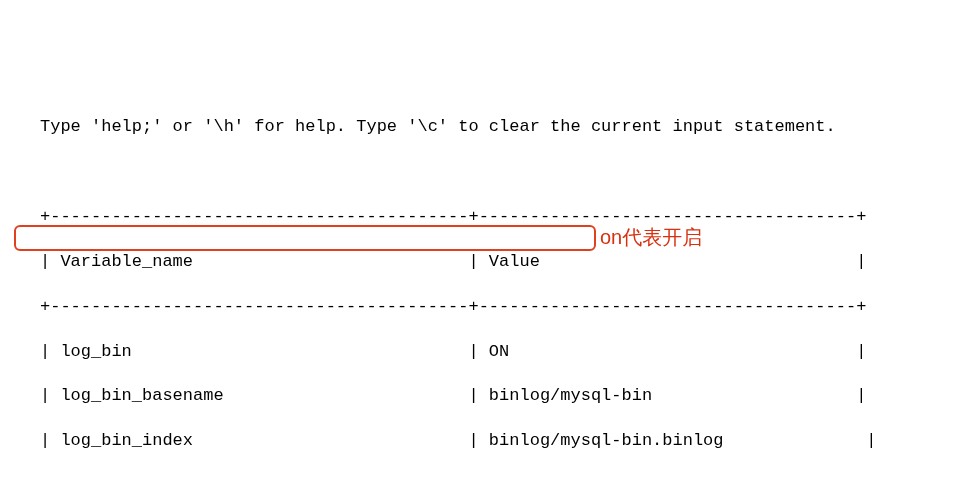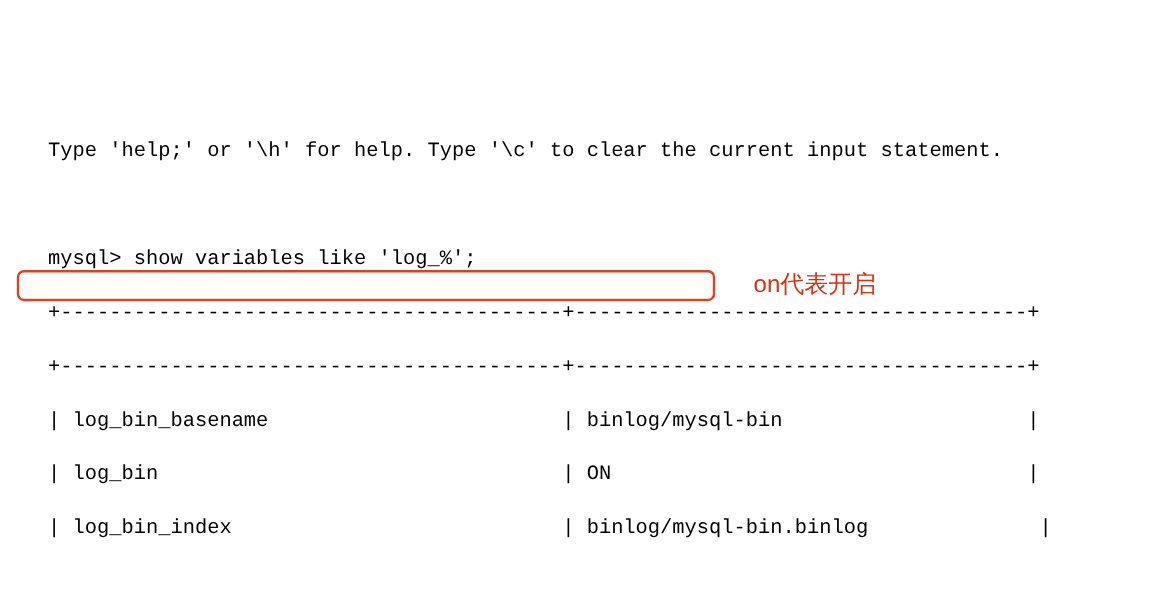--- a/index.html
+++ b/index.html
@@ -40,37 +40,37 @@
     }
   </style>
 </head>
 <body>
 
 
 
 <div class="container">
 <span class="line">Type 'help;' or '\h' for help. Type '\c' to clear the current input statement.</span>
 <span class="line"> </span>
-<span class="line">mysql&gt; show variables like 'log_%';</span>
 <span class="line">+-----------------------------------------+-------------------------------------+</span>
+<span class="line">| Variable_name                           | Value                               |</span>
 <span class="line">+-----------------------------------------+-------------------------------------+</span>
+<span class="line">| log_bin                                 | ON                                  |</span>
 <span class="line">| log_bin_basename                        | binlog/mysql-bin                    |</span>
-<span class="line">| log_bin                                 | ON                                  |</span>
 <span class="line">| log_bin_index                           | binlog/mysql-bin.binlog              |</span>
 
 
 
 
 
 
 
 
 
 
 
 
 
 <div class="highlight-box" style="left:6px; top:131px; width:582px; height:26px;"></div>
-<div class="annotation" style="left:620px; top:130px;">on代表开启</div>
+<div class="annotation" style="left:592px; top:130px;">on代表开启</div>
 </div>
 
 
 
 
 </body></html>

